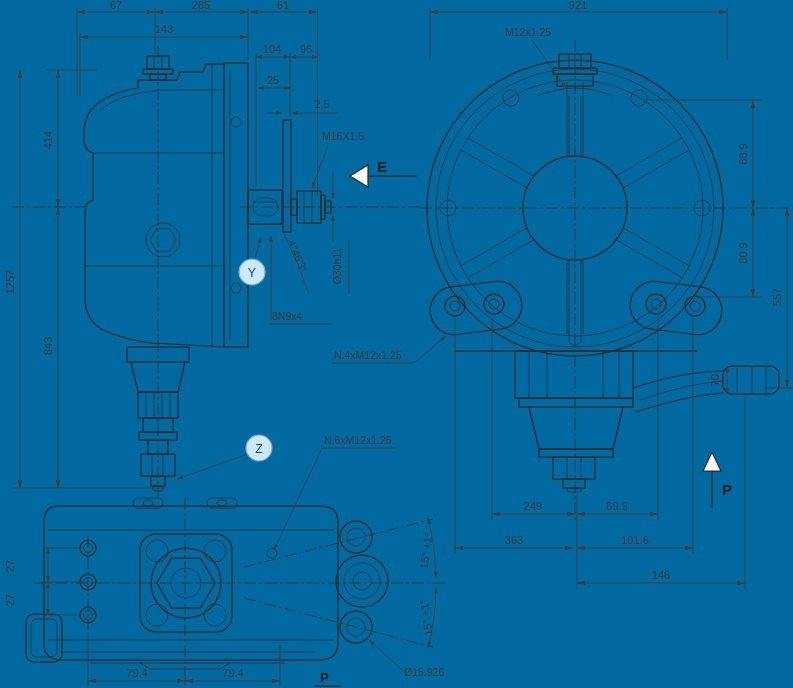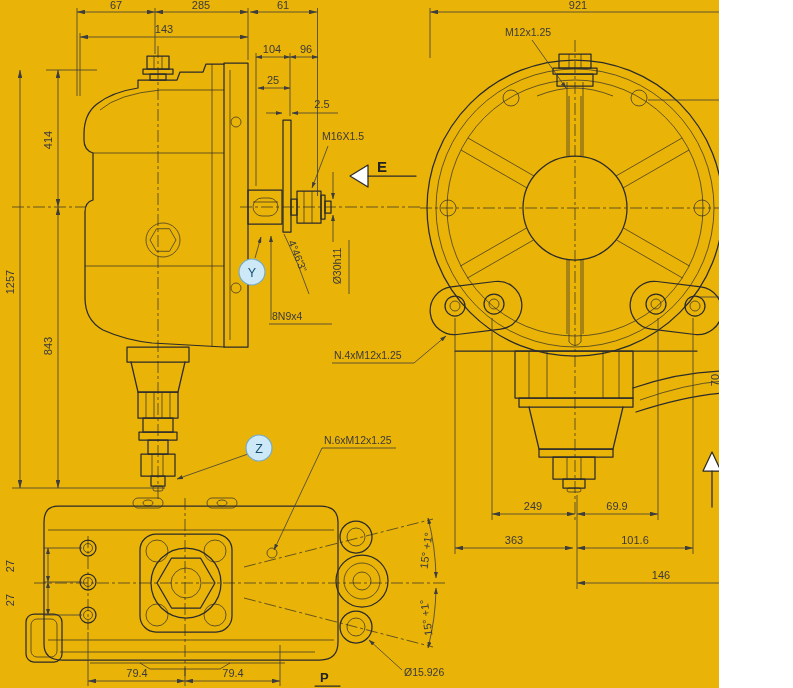--- a/index.html
+++ b/index.html
@@ -1,16 +1,16 @@
 <!DOCTYPE html>
 <html><head>
 <meta charset="utf-8">
 <style>
   html,body{margin:0;padding:0;background:#ffffff;}
-  .stage{width:719px;height:688px;position:relative;background:#eab308;overflow:hidden;
+  .stage{width:793px;height:688px;position:relative;background:#0369a1;overflow:hidden;
          font-family:"Liberation Sans",sans-serif;}
   svg text{font-family:"Liberation Sans","DejaVu Sans",sans-serif;fill:#3a3a3a;}
   .ln{stroke:#2b2b2b;stroke-width:1.25;fill:none;stroke-linejoin:round;stroke-linecap:round;}
   .thin{stroke:#2b2b2b;stroke-width:0.7;fill:none;stroke-linejoin:round;}
   .dim{stroke:#3d3d3d;stroke-width:0.8;fill:none;}
   .cl{stroke:#2b2b2b;stroke-width:0.7;fill:none;stroke-dasharray:12 3 3 3;}
   .dimtxt{font-size:11px;}
   .lbltxt{font-size:10.5px;}
   .viewtxt{font-size:15px;font-weight:bold;fill:#222;}
   .baltxt{font-size:12.5px;fill:#17506e;text-anchor:middle;}

